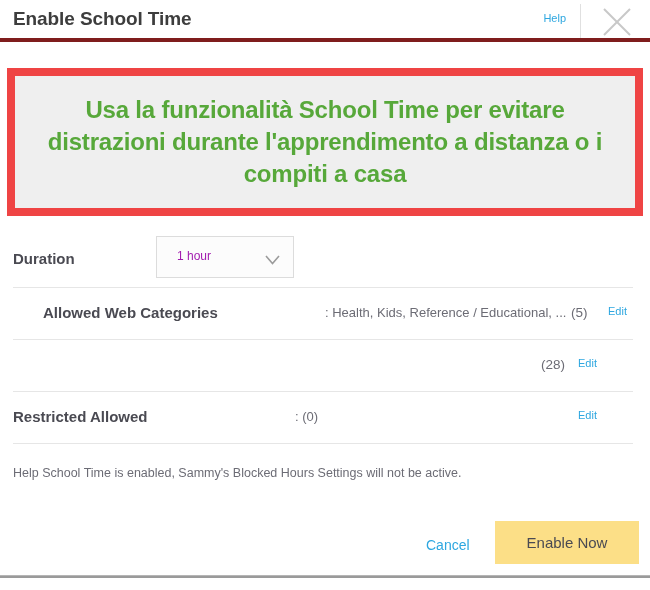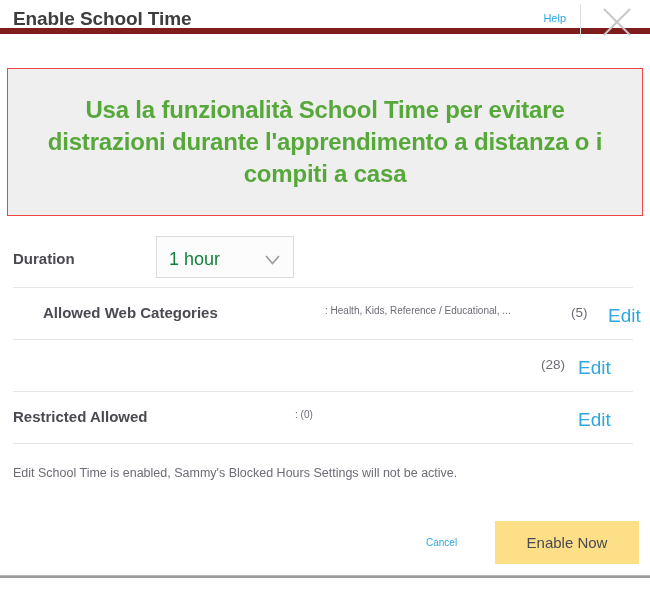--- a/index.html
+++ b/index.html
@@ -22,22 +22,22 @@
     background: #ffffff;
     box-sizing: border-box;
   }
 
   
   .header {
     position: absolute;
     left: 0;
     top: 0;
     width: 650px;
-    height: 34px;
-    border-bottom: 6px solid #7f1d1d;
+    height: 42px;
+    border-bottom: 4px solid #7f1d1d;
     box-sizing: border-box;
   }
   .header-title {
     position: absolute;
     left: 13px;
     top: 8px;
     font-size: 19px;
     font-weight: bold;
     color: #3d3d3d;
     letter-spacing: -0.1px;
@@ -70,21 +70,21 @@
   .close-btn svg { display: block; }
 
   
   .banner {
     position: absolute;
     left: 7px;
     top: 68px;
     width: 636px;
     height: 148px;
     box-sizing: border-box;
-    border: 1px solid #ef4444;
+    border: 8px solid #ef4444;
     background: #efefef;
     display: flex;
     align-items: center;
     justify-content: center;
   }
   .banner-text {
     color: #57a83a;
     font-size: 24px;
     font-weight: bold;
     line-height: 1.33;
@@ -116,24 +116,24 @@
     top: 0px;
     width: 138px;
     height: 42px;
     box-sizing: border-box;
     border: 1px solid #dcdcdc;
     background: #fcfcfc;
     cursor: pointer;
   }
   .dropdown-value {
     position: absolute;
-    left: 12px;
+    left: 20px;
     top: 12px;
-    font-size: 18px;
-    color: #15803d;
+    font-size: 12px;
+    color: #a21caf;
   }
   .dropdown-chevron {
     position: absolute;
     right: 13px;
     top: 15px;
     width: 15px;
     height: 11px;
   }
 
   
@@ -162,56 +162,56 @@
     top: 17px;
     font-size: 15px;
     font-weight: bold;
     color: #4a4a52;
     white-space: nowrap;
   }
   .setting-value {
     position: absolute;
     left: 295px;
     top: 18px;
-    font-size: 10px;
+    font-size: 13px;
     color: #6c6c75;
     white-space: nowrap;
   }
   .setting-count {
     position: absolute;
     left: 541px;
     top: 18px;
     font-size: 13.5px;
     color: #6c6c75;
     white-space: nowrap;
   }
   .setting-edit {
     position: absolute;
     left: 578px;
     top: 18px;
-    font-size: 19px;
+    font-size: 11px;
     color: #2ea7e0;
     cursor: pointer;
   }
 
   
   .note {
     position: absolute;
     left: 13px;
     top: 466px;
     font-size: 12.5px;
     color: #6c6c75;
   }
 
   
   .cancel-btn {
     position: absolute;
     left: 426px;
     top: 537px;
-    font-size: 10px;
+    font-size: 14px;
     color: #2ea7e0;
     cursor: pointer;
   }
   .enable-btn {
     position: absolute;
     left: 495px;
     top: 521px;
     width: 144px;
     height: 43px;
     background: #fcdf87;
@@ -290,19 +290,19 @@
 
     <div class="setting-row" style="top:104px;">
       <div class="setting-label">Restricted Allowed</div>
       <div class="setting-value">: (0)</div>
       <div class="setting-edit">Edit</div>
     </div>
 
     <div class="hr" style="top:156px;"></div>
   </div>
 
-  <div class="note">Edit School Time is enabled, Sammy's Blocked Hours Settings will not be active.</div>
+  <div class="note">Help School Time is enabled, Sammy's Blocked Hours Settings will not be active.</div>
 
   <div class="cancel-btn">Cancel</div>
   <button class="enable-btn">Enable Now</button>
 
   <div class="bottom-rule"></div>
 </div>
 
 </body></html>

